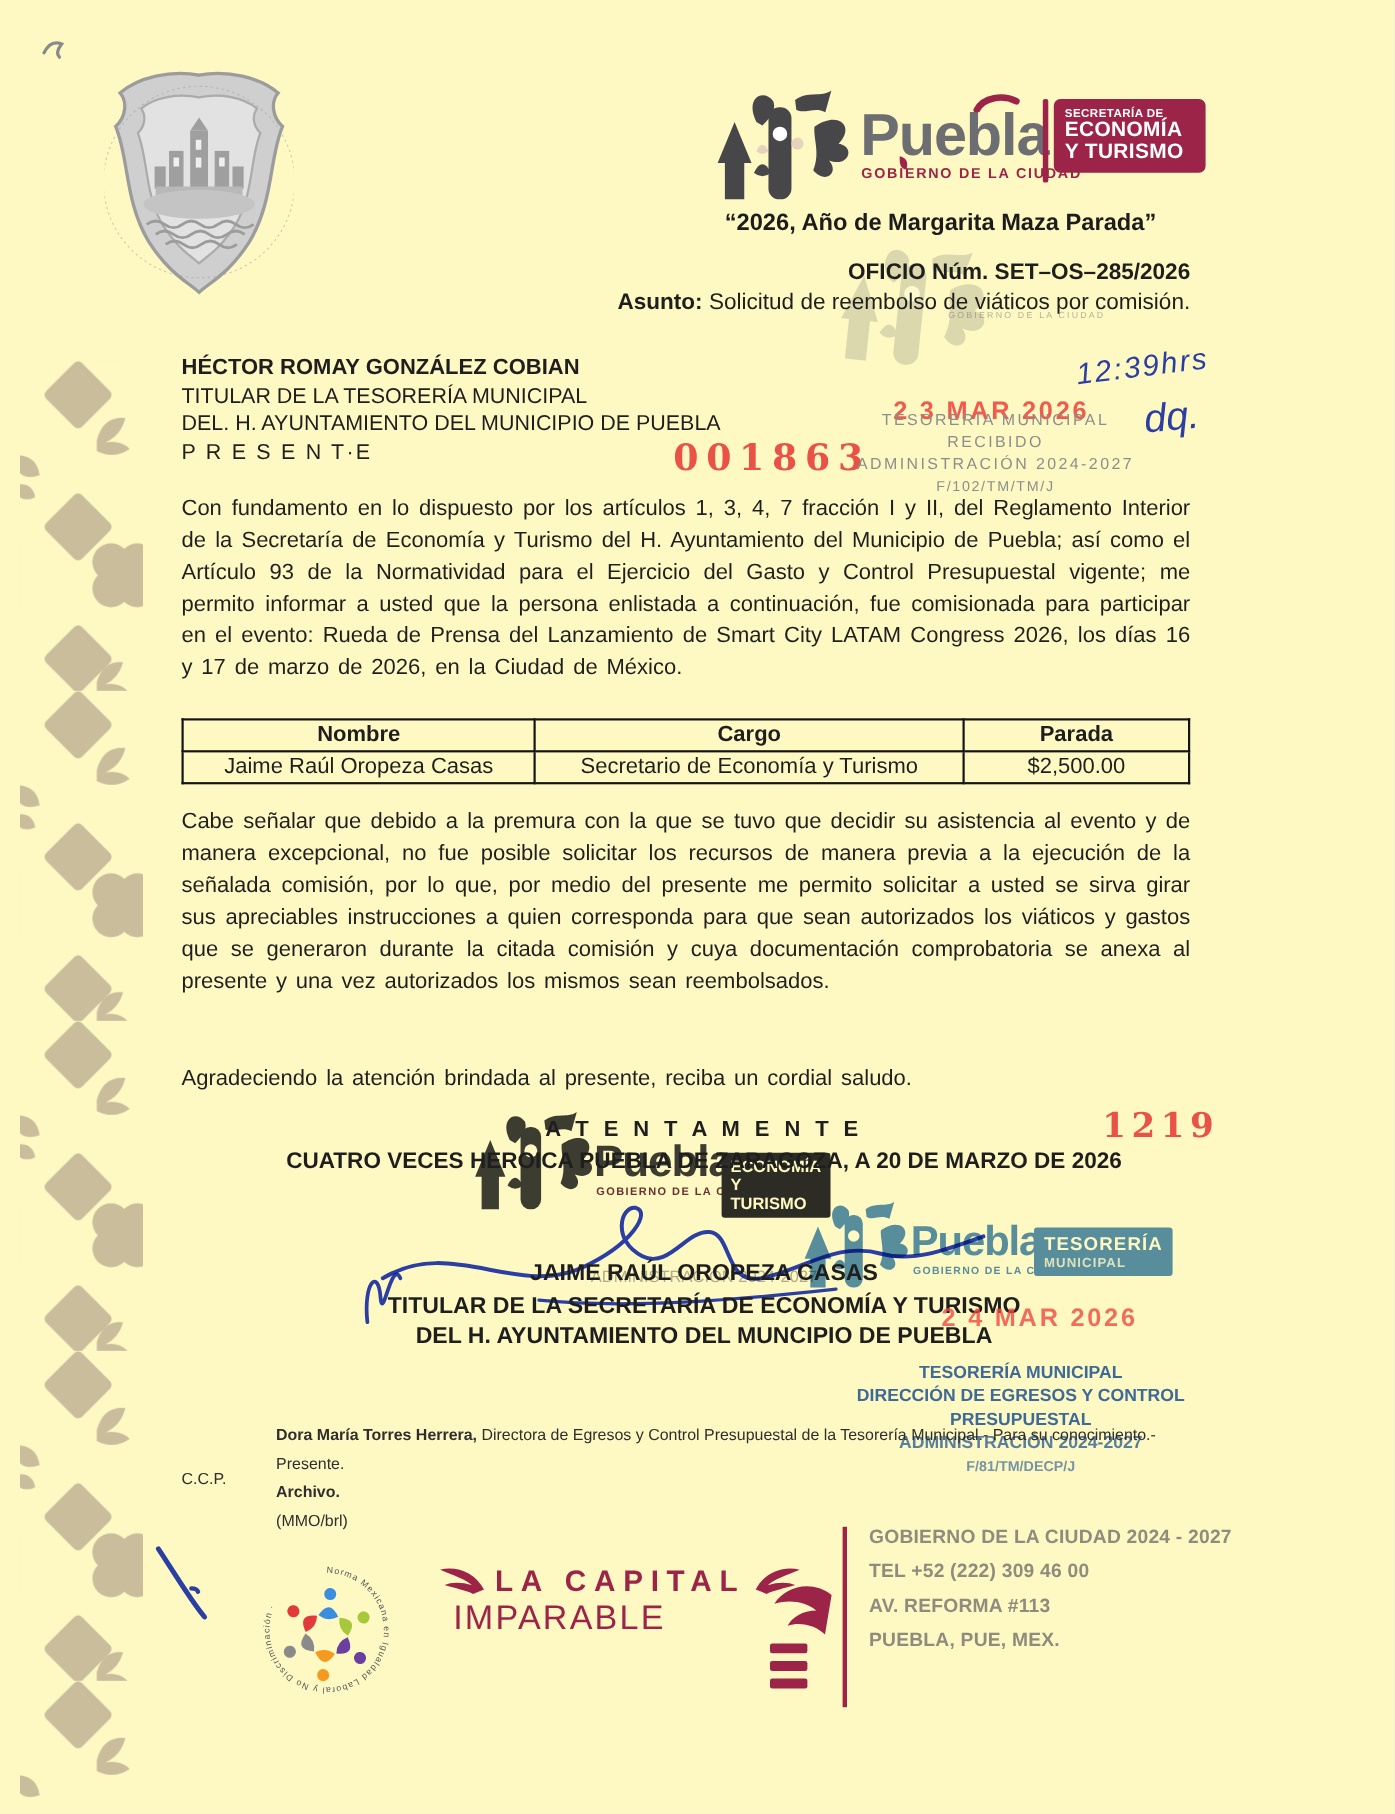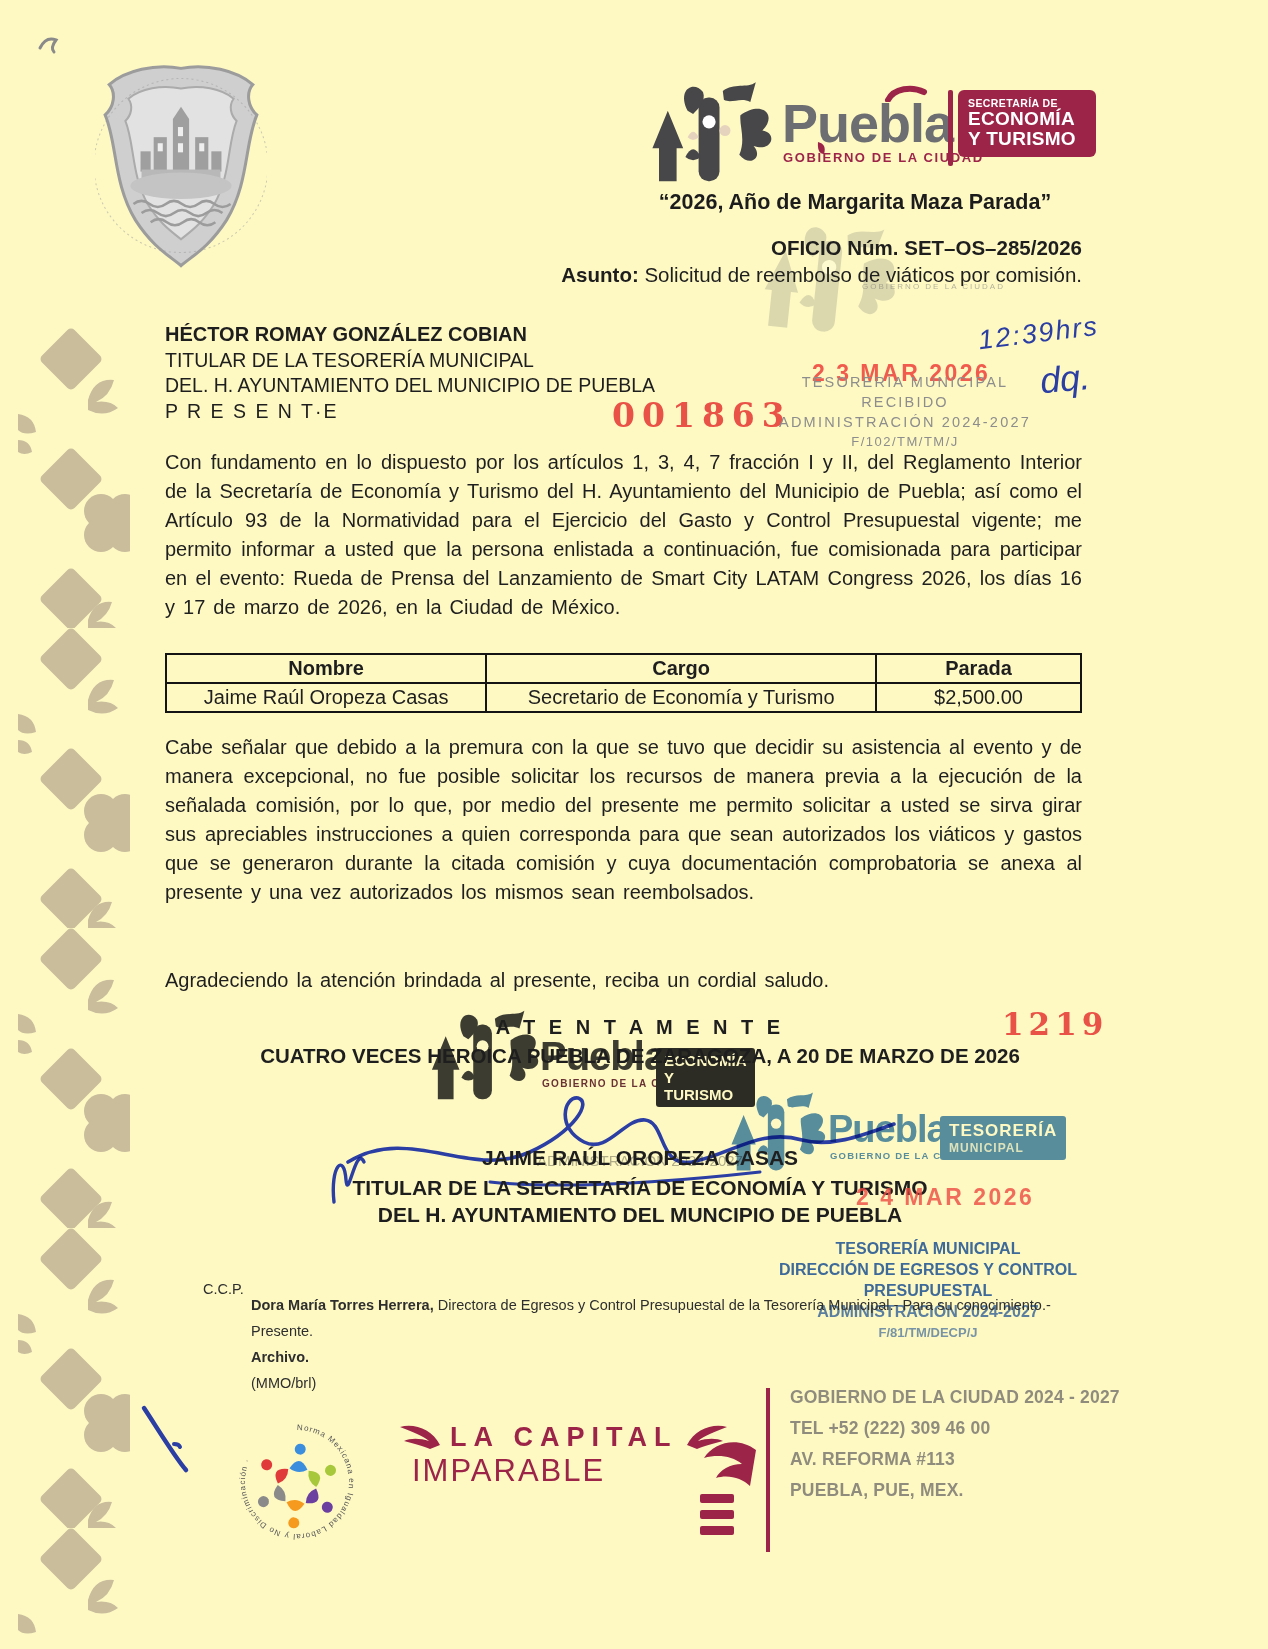--- a/index.html
+++ b/index.html
@@ -232,21 +232,21 @@
   <div class="abs red-stamp" style="left:856px;top:1184px;opacity:.8;">2 4 MAR 2026</div>
 
   <div class="abs blue-stamp-text" style="left:768px;top:1238px;width:320px;">
     <div>TESORERÍA MUNICIPAL</div>
     <div>DIRECCIÓN DE EGRESOS Y CONTROL</div>
     <div>PRESUPUESTAL</div>
     <div style="opacity:.85;">ADMINISTRACIÓN 2024-2027</div>
     <div style="font-size:13px;opacity:.7;">F/81/TM/DECP/J</div>
   </div>
 
-  <div class="abs ccp" style="left:165px;top:1276px;margin-left:38px;">C.C.P.</div>
+  <div class="abs ccp" style="left:165px;top:1332px;">C.C.P.</div>
   <div class="abs ccp" style="left:232px;top:1292px;width:810px;margin-left:19px;">
     <b>Dora María Torres Herrera,</b><span> Directora de Egresos y Control Presupuestal de la Tesorería Municipal.- Para su conocimiento.- Presente.</span>
     <div style="font-weight:bold;">Archivo.</div>
     <div>(MMO/brl)</div>
   </div>
 
   <svg class="abs hand" style="left:130px;top:1400px;" width="70" height="80" viewBox="0 0 70 80">
     <path d="M14,8 C26,26 44,56 56,70" fill="none" stroke="#2b3fd6" stroke-width="4.5" stroke-linecap="round"></path>
     <path d="M44,44 q5,0 6,3" fill="none" stroke="#2b3fd6" stroke-width="4" stroke-linecap="round"></path>
   </svg>

